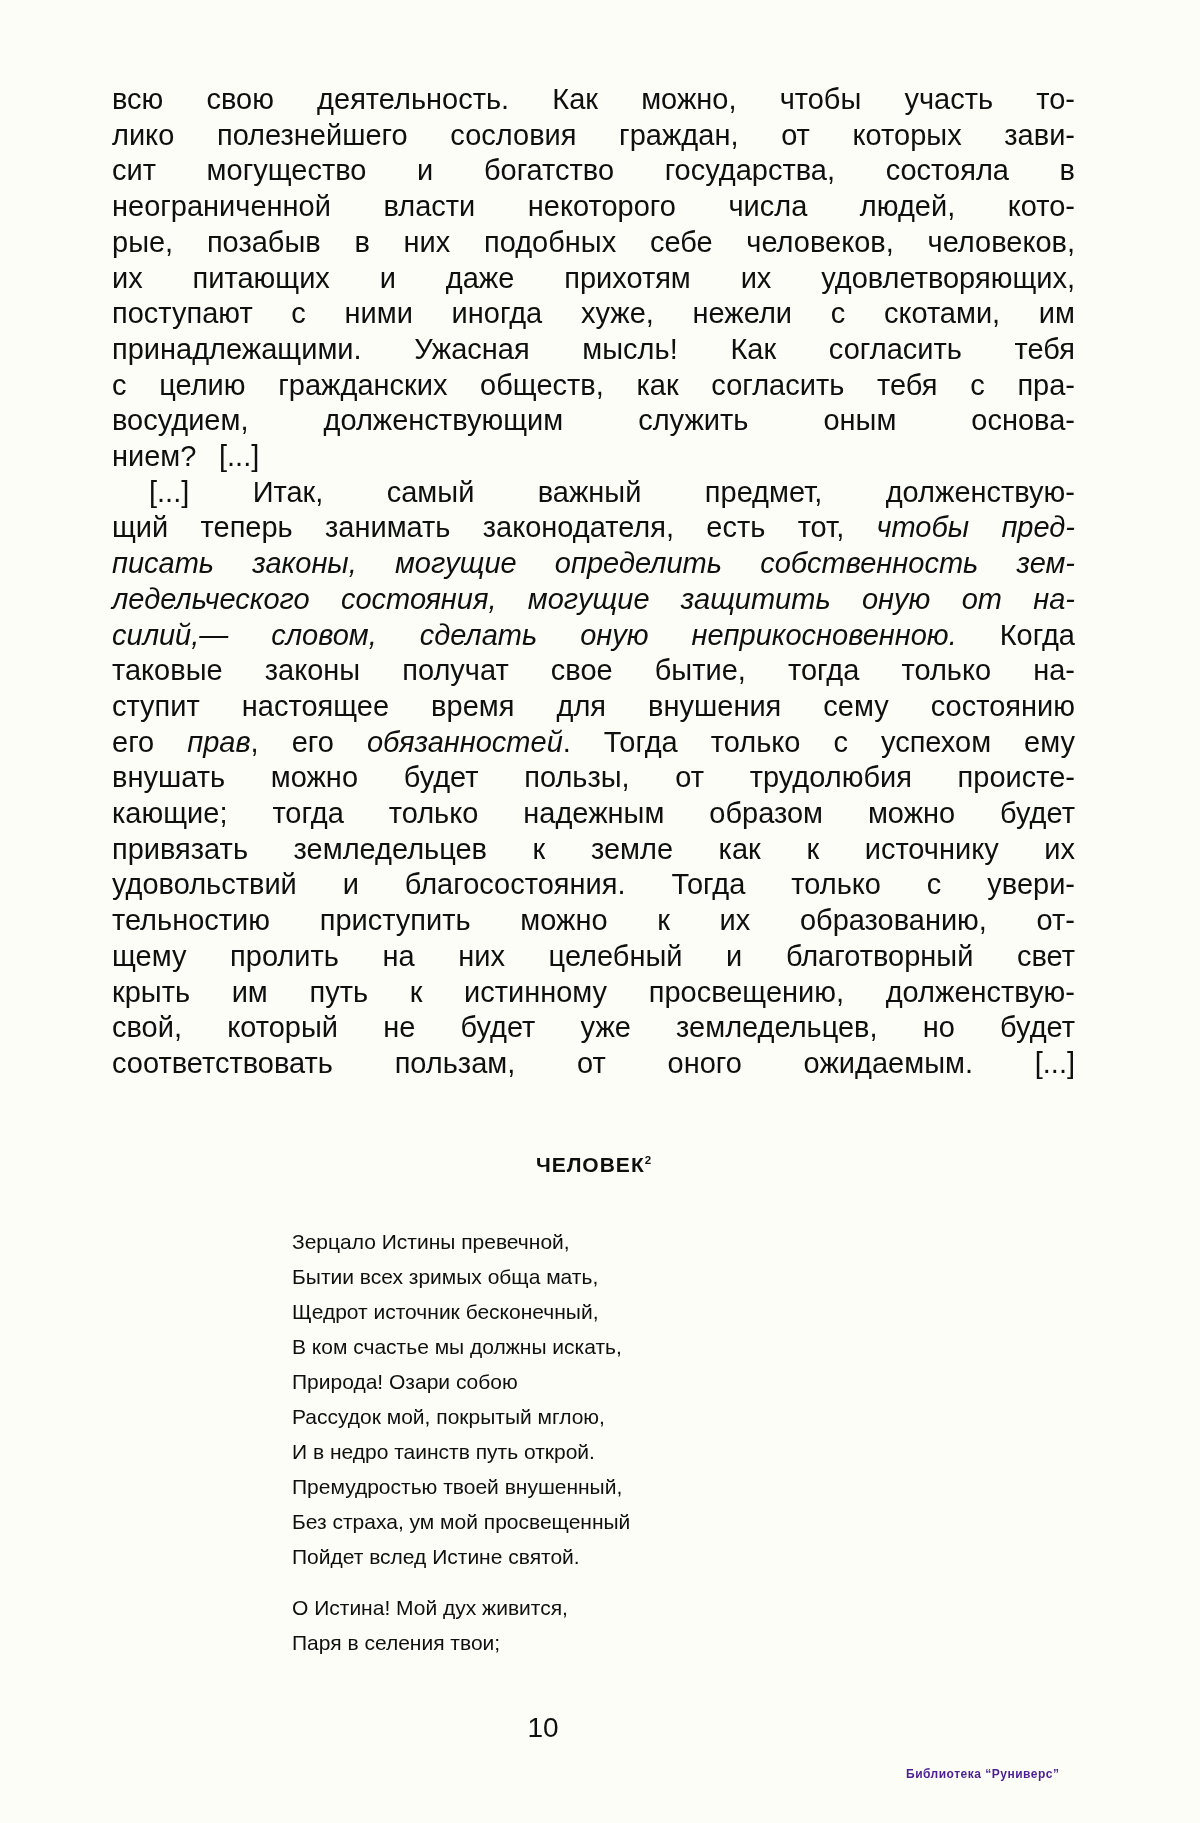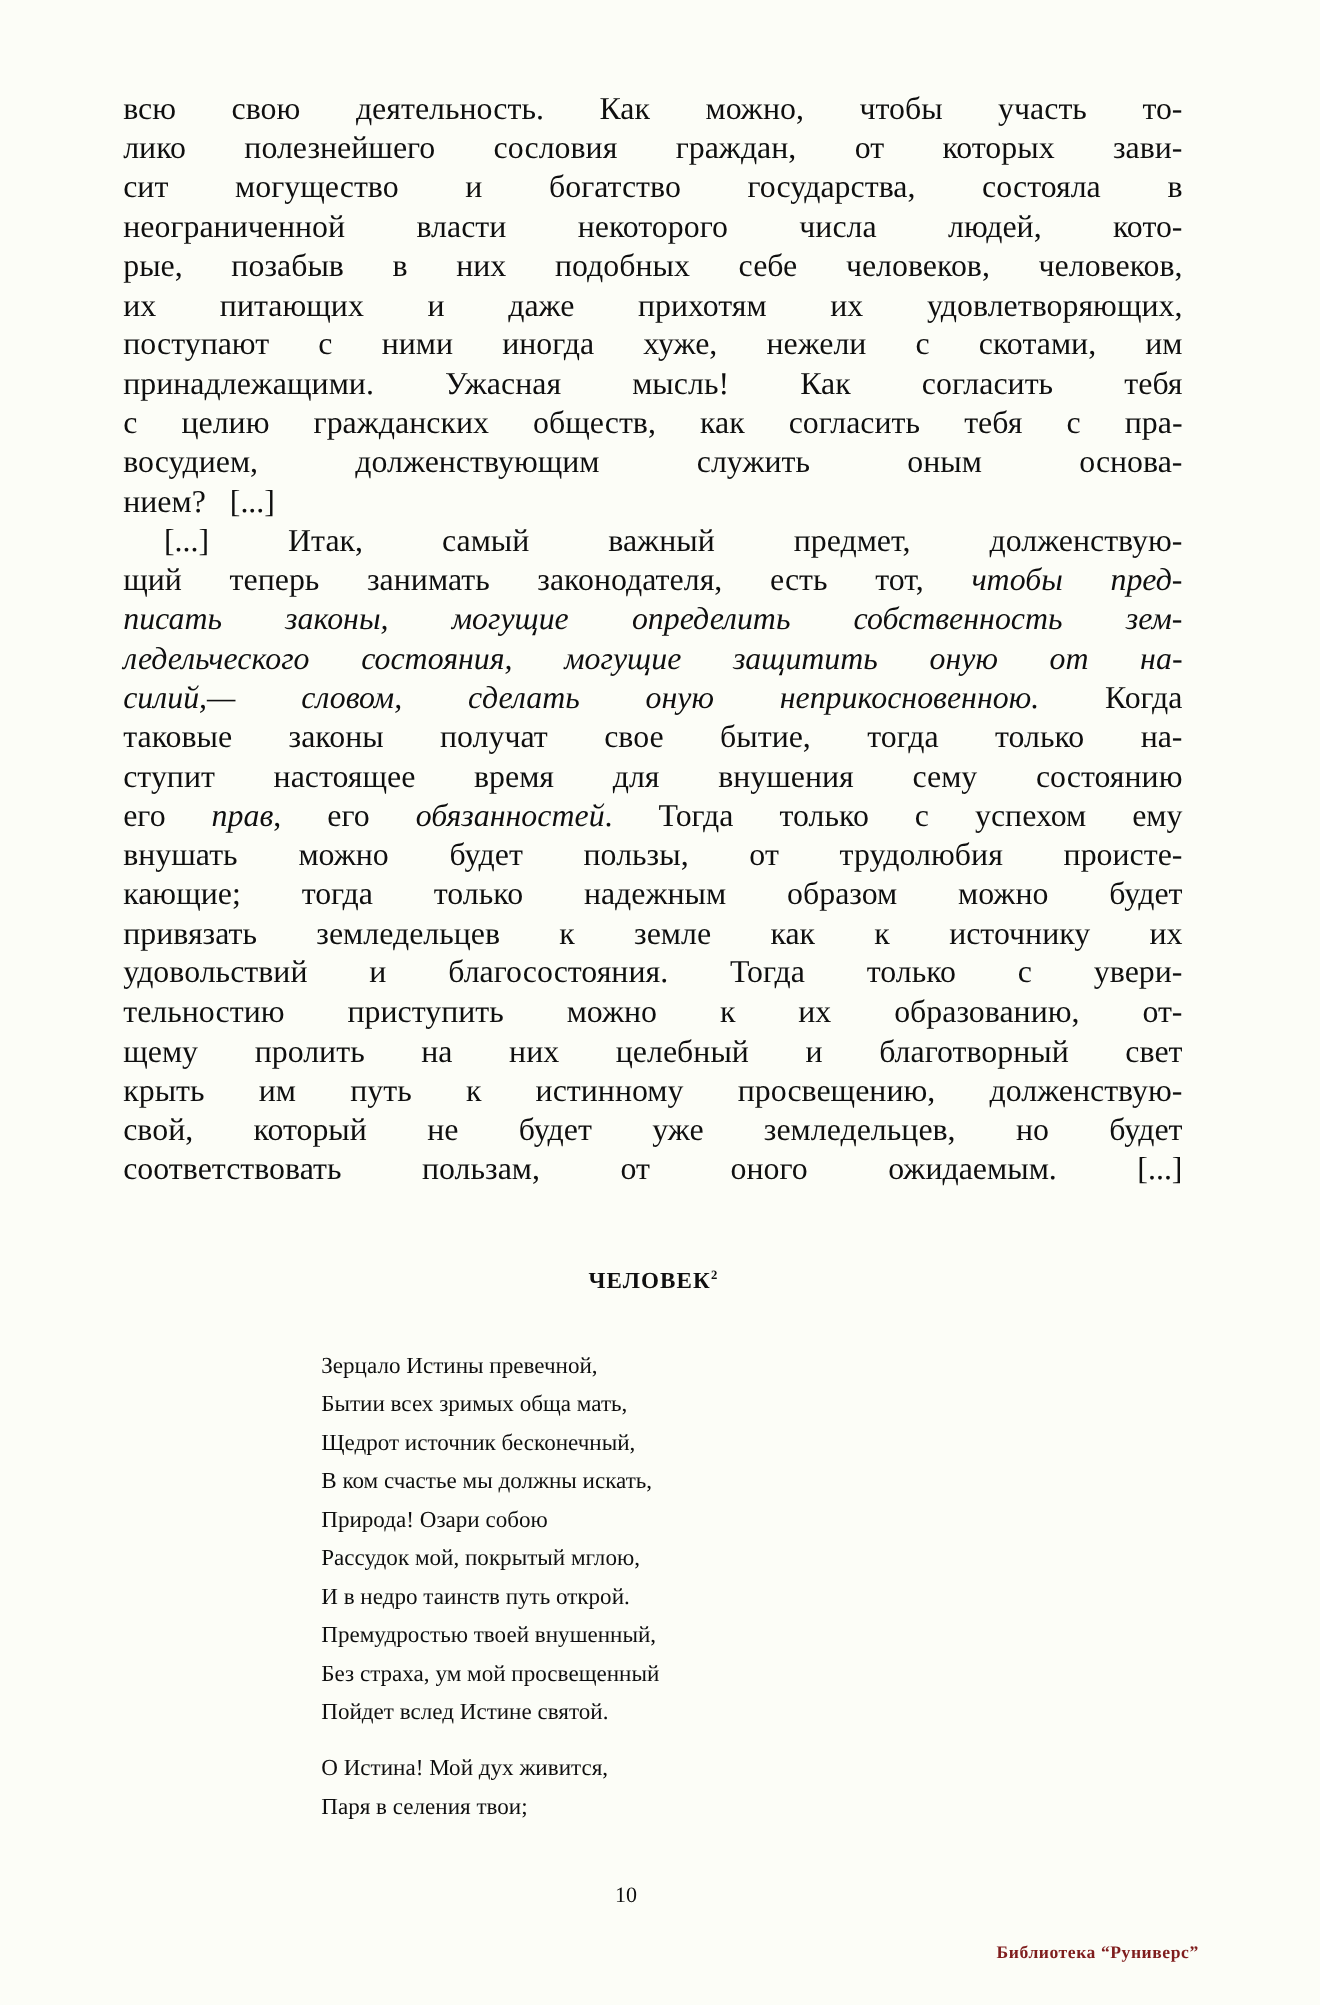--- a/index.html
+++ b/index.html
@@ -2,21 +2,21 @@
 <html><head>
 <meta charset="utf-8">
 <style>
   html,body { margin:0; padding:0; background:#e8e8e4; }
   .page {
     position:relative;
     width:1200px; height:1823px;
     margin:0 auto;
     background:#fcfdf7;
     color:#0f0f0f;
-    font-family:Liberation Serif, serif;
+    font-family:Liberation Sans, sans-serif;
     overflow:hidden;
   }
   .body-text {
     position:absolute;
     left:112px; top:82px; width:963px;
     font-size:29px;
     line-height:35.7px;
   }
   .line { text-align:justify; text-align-last:justify; }
   .line.short { text-align-last:left; }
@@ -34,30 +34,30 @@
   .heading sup { font-size:0.55em; letter-spacing:0; }
   .poem {
     position:absolute;
     left:292px; top:1224px;
     font-size:21px;
     line-height:35px;
   }
   .stanza + .stanza { margin-top:16px; }
   .page-number {
     position:absolute;
-    left:569px; top:1712px;
+    left:543px; top:1712px;
     transform:translateX(-50%);
-    font-size:20px;
+    font-size:28px;
   }
   .watermark {
     position:absolute;
     left:906px; top:1767px;
-    font-size:16px;
+    font-size:12px;
     font-weight:bold;
-    color:#7f1d1d;
+    color:#4c1d95;
     letter-spacing:0.5px;
   }
 </style>
 </head>
 <body>
 
 <div class="page">
   <div class="body-text" id="body-text">
       <div class="line"><span>всю свою деятельность. Как можно, чтобы участь то-</span></div>
       <div class="line"><span>лико полезнейшего сословия граждан, от которых зави-</span></div>

